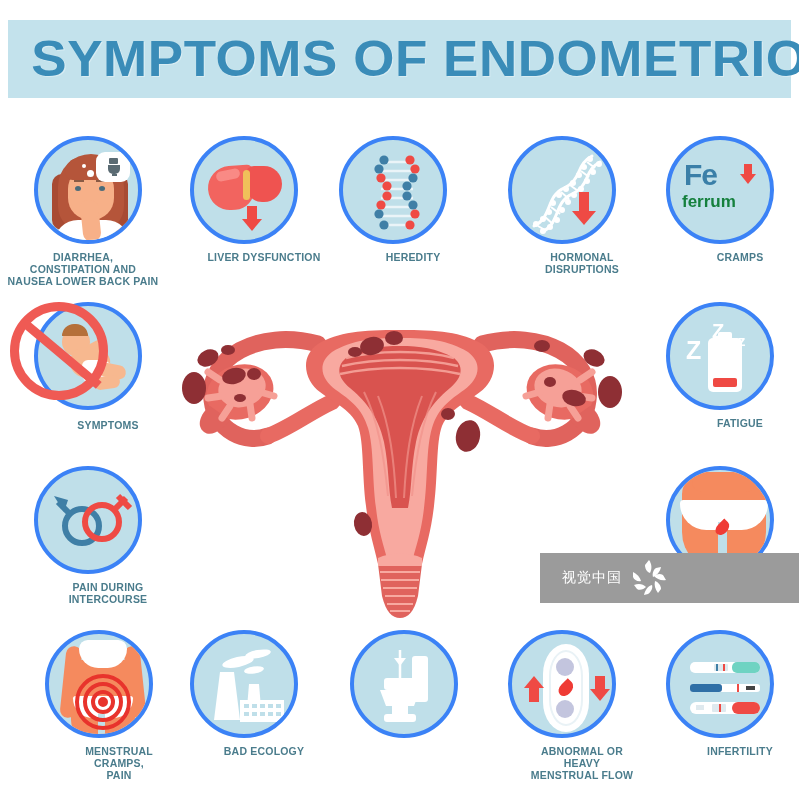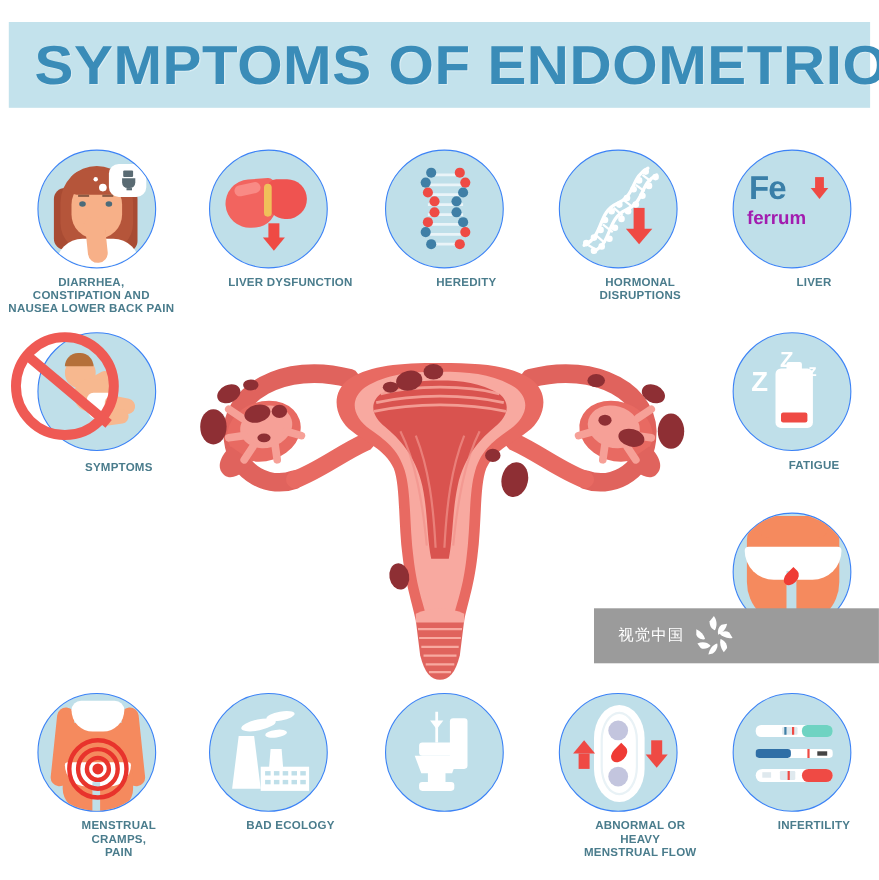--- a/index.html
+++ b/index.html
@@ -36,21 +36,21 @@
     position: absolute;
     display: flex;
     flex-direction: column;
     align-items: center;
     width: 160px;
   }
   .circle {
     width: 108px; height: 108px;
     border-radius: 50%;
     background: #bfdfe9;
-    border: 1px solid #3b82f6;
+    border: 4px solid #3b82f6;
     position: relative;
     overflow: hidden;
     flex: none;
   }
   .label {
     margin-top: 7px;
     text-align: center;
     font-size: 10.5px;
     font-weight: bold;
     line-height: 12px;
@@ -84,21 +84,21 @@
   .liver-sh { position:absolute; left:22px; top:30px; width:24px; height:10px; background:#f98a85; border-radius:12px; transform:rotate(-12deg); }
   .liver-gb { position:absolute; left:49px; top:30px; width:7px; height:30px; background:#f0c05a; border-radius:4px; }
   .arr { position:absolute; }
   .arr .stem { position:absolute; left:5px; top:0; width:10px; height:14px; background:#ef4a44; }
   .arr .head { position:absolute; left:0; top:13px; width:0; height:0; border-left:10px solid transparent; border-right:10px solid transparent; border-top:12px solid #ef4a44; }
   .arr.up .stem { top:12px; }
   .arr.up .head { top:-0px; border-top:none; border-bottom:12px solid #ef4a44; }
 
   
   .fe-txt { position:absolute; left:14px; top:18px; font-size:30px; font-weight:bold; color:#3a7fa8; letter-spacing:-1px; }
-  .ferrum-txt { position:absolute; left:12px; top:52px; font-size:17px; font-weight:bold; color:#a21caf; font-style:normal; }
+  .ferrum-txt { position:absolute; left:12px; top:52px; font-size:17px; font-weight:bold; color:#15803d; font-style:normal; }
 
   
   .baby-head { position:absolute; left:24px; top:22px; width:28px; height:28px; background:#f7b88f; border-radius:50%; }
   .baby-hair { position:absolute; left:24px; top:18px; width:26px; height:12px; background:#b5703a; border-radius:13px 13px 0 0; }
   .baby-body { position:absolute; left:32px; top:42px; width:40px; height:30px; background:#f7b88f; border-radius:16px 14px 12px 16px; transform:rotate(8deg); }
   .baby-diaper { position:absolute; left:44px; top:54px; width:30px; height:24px; background:#ffffff; border-radius:6px 10px 14px 10px; }
   .baby-leg { position:absolute; left:60px; top:58px; width:28px; height:14px; background:#f7b88f; border-radius:8px; transform:rotate(12deg); }
   .baby-leg2 { position:absolute; left:56px; top:70px; width:26px; height:13px; background:#f7b88f; border-radius:8px; transform:rotate(-8deg); }
   .baby-arm { position:absolute; left:48px; top:36px; width:18px; height:11px; background:#f7b88f; border-radius:6px; transform:rotate(-28deg); }
   .ban-ring { position:absolute; left:2px; top:2px; width:98px; height:98px; border:9px solid #ef5a54; border-radius:50%; }
@@ -189,21 +189,21 @@
       <div class="liver-sh"></div>
       <div class="liver-gb"></div>
       <div class="arr" style="left:48px; top:66px;">
         <div class="stem"></div>
           <div class="head"></div>
       </div>
     </div>
     <div class="label">LIVER DYSFUNCTION</div>
   </div>
 
-  <div class="badge" style="left:324px; top:136px;">
+  <div class="badge" style="left:313px; top:136px;">
     <div class="circle">
       <svg viewBox="0 0 108 108" width="108" height="108">
         <g stroke="#eaf4f8" stroke-width="2.5">
           <line x1="40" y1="22" x2="68" y2="22"></line>
             <line x1="36" y1="31" x2="72" y2="31"></line>
           <line x1="36" y1="40" x2="72" y2="40"></line>
             <line x1="38" y1="49" x2="70" y2="49"></line>
           <line x1="38" y1="58" x2="70" y2="58"></line>
             <line x1="36" y1="67" x2="72" y2="67"></line>
           <line x1="36" y1="76" x2="72" y2="76"></line>
@@ -281,21 +281,21 @@
 
   <div class="badge" style="left:640px; top:136px;">
     <div class="circle">
       <div class="fe-txt">Fe</div>
       <div class="ferrum-txt">ferrum</div>
       <div class="arr" style="left:70px; top:24px;">
         <div class="stem" style="width:8px; height:11px; left:4px;"></div>
         <div class="head" style="top:10px; border-left-width:8px; border-right-width:8px; border-top-width:10px;"></div>
       </div>
     </div>
-    <div class="label">LIVER</div>
+    <div class="label">CRAMPS</div>
   </div>
 
   <div class="badge" style="left:8px; top:302px;">
     <div class="circle">
       <div class="baby-head"></div>
       <div class="baby-hair"></div>
       <div class="baby-arm"></div>
       <div class="baby-body"></div>
       <div class="baby-diaper"></div>
       <div class="baby-leg"></div>
@@ -311,34 +311,52 @@
       <div class="zz" style="left:16px; top:30px; font-size:25px;">Z</div>
       <div class="zz" style="left:42px; top:14px; font-size:20px;">Z</div>
       <div class="zz" style="left:68px; top:26px; font-size:15px;">z</div>
       <div class="bat-tip"></div>
       <div class="bat-body"></div>
       <div class="bat-bar"></div>
     </div>
     <div class="label">FATIGUE</div>
   </div>
 
+  <div class="badge" style="left:8px; top:466px;">
+    <div class="circle">
+      <svg viewBox="0 0 108 108" width="108" height="108">
+        <g fill="none" stroke="#3f7fa6" stroke-width="6">
+          <circle cx="44" cy="56" r="17"></circle>
+          <line x1="32" y1="44" x2="20" y2="32"></line>
+        </g>
+        <polygon points="16,26 30,30 26,42" fill="#3f7fa6"></polygon>
+        <g fill="none" stroke="#ef4a44" stroke-width="6">
+          <circle cx="64" cy="52" r="17"></circle>
+          <line x1="76" y1="40" x2="88" y2="28"></line>
+          <line x1="80" y1="26" x2="92" y2="38"></line>
+        </g>
+      </svg>
+    </div>
+    <div class="label">PAIN DURING
+INTERCOURSE</div>
+  </div>
 
   <div class="badge" style="left:640px; top:466px;">
     <div class="circle">
       <div class="hip-skin"></div>
       <div class="hip-waist"></div>
       <div class="hip-panty"></div>
       <div class="hip-gap"></div>
       <div class="drop" style="left:47px; top:50px;"></div>
     </div>
     <div class="label">VAGINAL BLEEDING
 BETWEEN PERIODS</div>
   </div>
 
-  <div class="badge" style="left:8px; top:630px;">
+  <div class="badge" style="left:19px; top:630px;">
     <div class="circle">
       <div class="t-arm" style="left:14px; transform:rotate(6deg);"></div>
       <div class="t-arm" style="left:78px; transform:rotate(-6deg);"></div>
       <div class="t-skin"></div>
       <div class="t-hips"></div>
       <div class="t-bra"></div>
       <div class="t-panty"></div>
       <div class="t-gap"></div>
       <div class="ring-pain" style="left:26px; top:40px; width:56px; height:56px;"></div>
       <div class="ring-pain" style="left:34px; top:48px; width:40px; height:40px;"></div>

